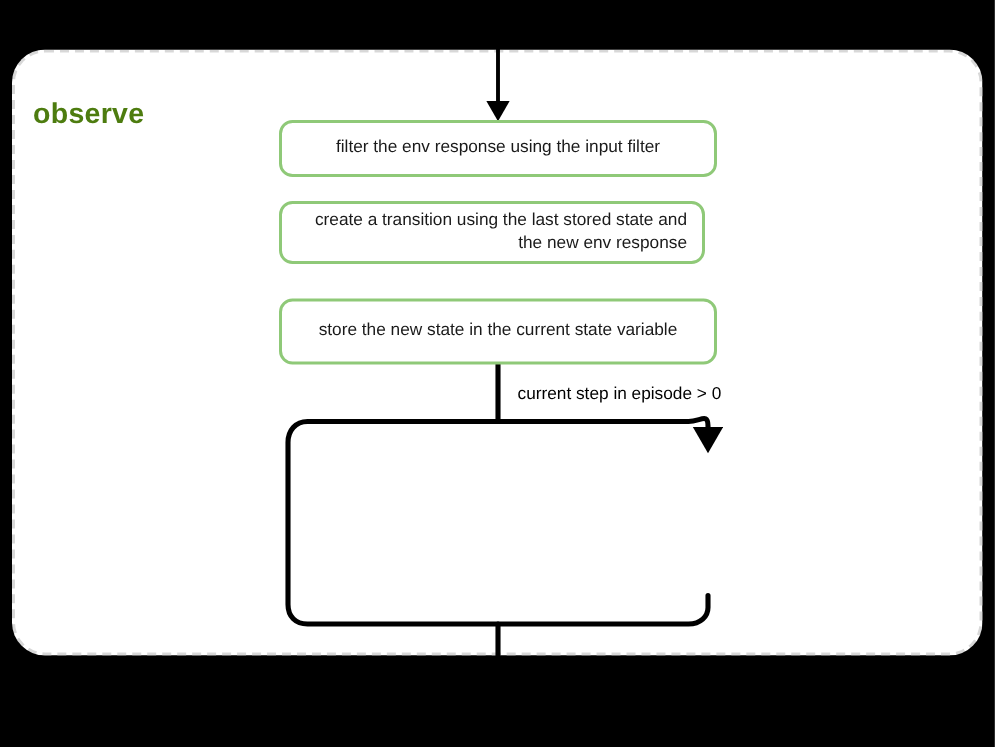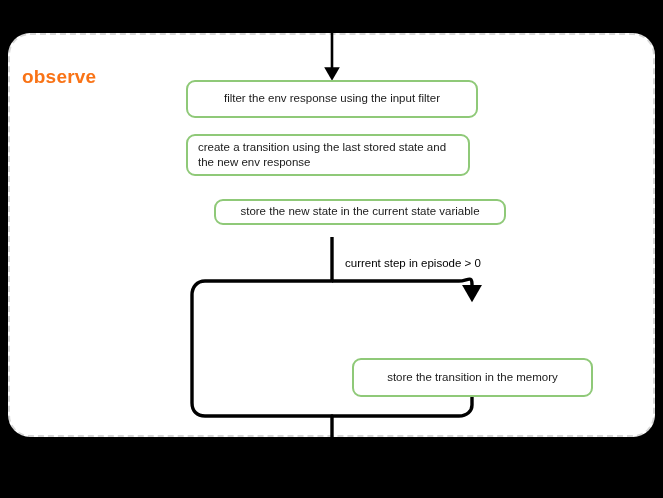--- a/index.html
+++ b/index.html
@@ -26,42 +26,42 @@
     background: #ffffff;
     border: 2px dashed #d8d8d8;
     border-radius: 22px;
   }
   #observe-title {
     position: absolute;
     left: 22px;
     top: 66px;
     font-size: 19px;
     font-weight: bold;
-    color: #f97316;
+    color: #4d7c0f;
     letter-spacing: 0.2px;
     white-space: nowrap;
   }
   .node {
     position: absolute;
     box-sizing: border-box;
     background: #ffffff;
     border: 2.5px solid #8fc978;
     border-radius: 9px;
     display: flex;
     align-items: center;
     justify-content: center;
-    text-align: left;
+    text-align: right;
     color: #1a1a1a;
     font-size: 11.5px;
     line-height: 1.32;
     padding: 3px 10px;
   }
   #node-filter      { left: 186px; top: 80px;  width: 292px; height: 38px; }
   #node-transition  { left: 186px; top: 134px; width: 284px; height: 42px; }
-  #node-storestate  { left: 186px; top: 199px; width: 292px; height: 26px; margin-left: 28px; }
+  #node-storestate  { left: 186px; top: 199px; width: 292px; height: 44px; }
   #node-intrinsic   { left: 352px; top: 299px; width: 241px; height: 39px; }
   #node-memory      { left: 352px; top: 358px; width: 241px; height: 39px; }
 
   #cond-label {
     position: absolute;
     left: 345px;
     top: 257px;
     font-size: 11.5px;
     font-weight: normal;
     color: #000000;
@@ -107,17 +107,16 @@
 
   <div id="observe-title">observe</div>
 
   <div id="node-filter" class="node">filter the env response using the input filter</div>
 
   <div id="node-transition" class="node">create a transition using the last stored state and the new env response</div>
 
   <div id="node-storestate" class="node">store the new state in the current state variable</div>
 
 
-  <div id="node-memory" class="node">store the transition in the memory</div>
 
   <div id="cond-label">current step in episode &gt; 0</div>
 
 </div>
 
 </body></html>

